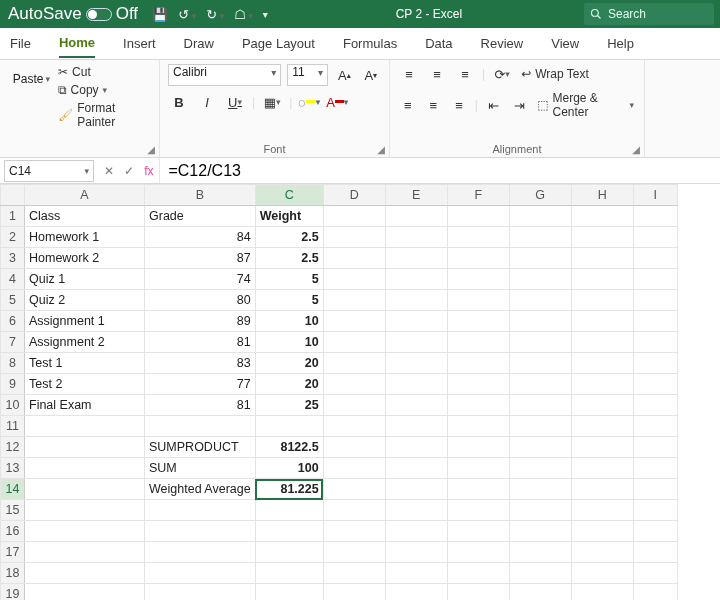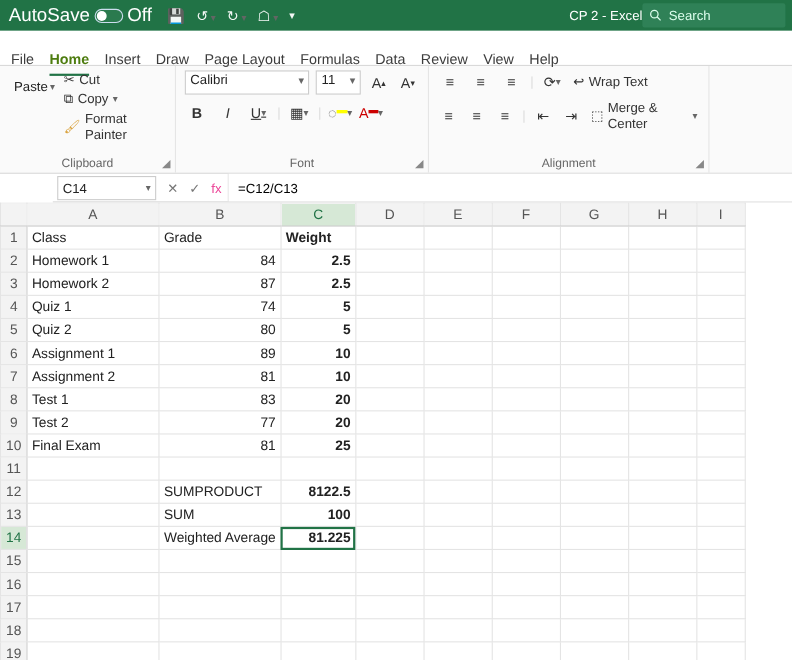--- a/index.html
+++ b/index.html
@@ -5,50 +5,50 @@
   * { box-sizing: border-box; margin: 0; padding: 0; font-family: "Segoe UI", Arial, sans-serif; }
   body { width: 720px; height: 600px; overflow: hidden; background: #fff; font-size: 12px; color: #222; }
 
   
   .titlebar { background: #217346; height: 28px; display: flex; align-items: center; color: #fff; }
   .autosave { display: flex; align-items: center; gap: 4px; padding: 0 8px; font-size: 17px; }
   .toggle { width: 26px; height: 13px; border: 1px solid #cde; border-radius: 7px; background:#2a7a4e; position: relative; }
   .toggle::after{content:"";position:absolute;left:1px;top:1px;width:9px;height:9px;border-radius:50%;background:#fff;}
   .qat { display:flex; align-items:center; gap:10px; padding:0 6px; font-size:13px; }
   .qat span { opacity:.95; }
-  .titlecenter { flex:1; text-align:right; font-size:12px; }
+  .titlecenter { flex:1; text-align:center; font-size:12px; }
   .searchbox { background:#2f8157; height:22px; width:130px; margin-right:6px; border-radius:2px; display:flex; align-items:center; padding:0 6px; gap:6px; font-size:12px; color:#dfe;}
   .mag { width:12px; height:12px; }
 
   
-  .tabs { display:flex; align-items:flex-start; height:32px; padding:12px 10px; gap:14px; border-bottom:1px solid #d9d9d9; background:#fff;}
+  .tabs { display:flex; align-items:center; height:32px; padding:0 10px; gap:28px; border-bottom:1px solid #d9d9d9; background:#fff;}
   .tab { font-size:13px; color:#3c3c3c; padding:6px 0; cursor:pointer;}
   .tab.active { color:#4d7c0f; font-weight:600; border-bottom:2px solid #217346; }
 
   
   .ribbon { display:flex; height:98px; border-bottom:1px solid #d9d9d9; background:#fafafa;}
   .group { border-right:1px solid #e5e5e5; padding:4px 8px 0 8px; position:relative; display:flex; flex-direction:column;}
   .group .gtitle { position:absolute; bottom:2px; left:0; right:0; text-align:center; font-size:11px; color:#666;}
   .group .launcher { position:absolute; right:4px; bottom:2px; font-size:10px; color:#888;}
   .btncol { display:flex; flex-direction:column; gap:2px; }
   .ibtn { display:flex; align-items:center; gap:4px; font-size:12px; color:#333; padding:1px 2px;}
   .bigbtn { display:flex; flex-direction:row; align-items:center; gap:2px; width:42px;}
   .row { display:flex; align-items:center; gap:6px; }
   .sel { border:1px solid #ccc; background:#fff; height:22px; font-size:12px; padding:0 18px 0 4px; position:relative;}
   .sel::after{content:"▾"; position:absolute; right:4px; top:2px; font-size:10px; color:#666;}
   .iconbox { width:22px; height:20px; display:flex; align-items:center; justify-content:center; font-size:13px; color:#333;}
   .dd::after{content:" ▾"; font-size:9px; color:#666;}
   .bold{font-weight:bold;} .ital{font-style:italic;} .uline{text-decoration:underline;}
 
   
-  .fbar { display:flex; align-items:center; height:26px; border-bottom:1px solid #d9d9d9;margin-left:48px;}
+  .fbar { display:flex; align-items:center; height:26px; border-bottom:1px solid #d9d9d9;}
   .namebox { width:90px; border:1px solid #ccc; height:22px; margin:0 4px; display:flex; align-items:center; justify-content:space-between; padding:0 4px; font-size:12px; background:#fff;}
   .fxctrl { display:flex; align-items:center; gap:10px; padding:0 6px; color:#777; border-right:1px solid #e5e5e5; height:100%;}
   .fxctrl .fx { color:#ec4899;}
-  .finput { flex:1; padding:0 8px; font-size:12px; outline:none; border:none; height:100%; }
+  .finput { flex:1; padding:0 8px; font-size:16px; outline:none; border:none; height:100%; }
 
   
   .gridwrap { overflow:hidden; }
   table.grid { border-collapse:collapse; table-layout:fixed; }
   .grid td, .grid th { border:1px solid #e4e4e4; height:21px; font-size:12.5px; padding:0 4px; white-space:nowrap; overflow:hidden;}
   .grid .colhdr th { background:#f3f3f3; color:#555; font-weight:normal; text-align:center; border-bottom:1px solid #ccc;}
   .grid .rowhdr { background:#f3f3f3; color:#555; text-align:center; width:24px; border-right:1px solid #ccc;}
   .corner { background:#f3f3f3; width:24px;}
   .selhdr { background:#d6e8d6 !important; color:#217346 !important; }
   .selcell { outline:2px solid #217346; outline-offset:-2px; }
@@ -113,21 +113,20 @@
         <div class="ibtn dd">
             <span>⧉</span>
             <span>Copy</span>
           </div>
         <div class="ibtn">
             <span style="color:#d9a13b">🖌</span>
             <span>Format Painter</span>
           </div>
       </div>
     </div>
-    <div class="gtitle">Clipboard</div>
     <div class="launcher">◢</div>
   </div>
 
   <div class="group" style="width:230px">
     <div class="row">
       <div class="sel" style="width:120px"><span>Calibri</span></div>
       <div class="sel" style="width:42px"><span>11</span></div>
       <span class="iconbox">A<sup style="font-size:8px">▴</sup></span>
       <span class="iconbox">A<sup style="font-size:8px">▾</sup></span>
     </div>

